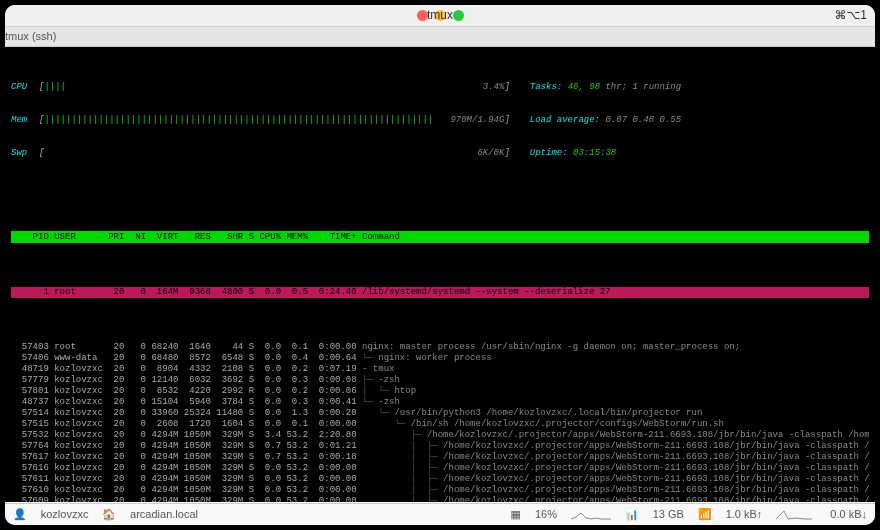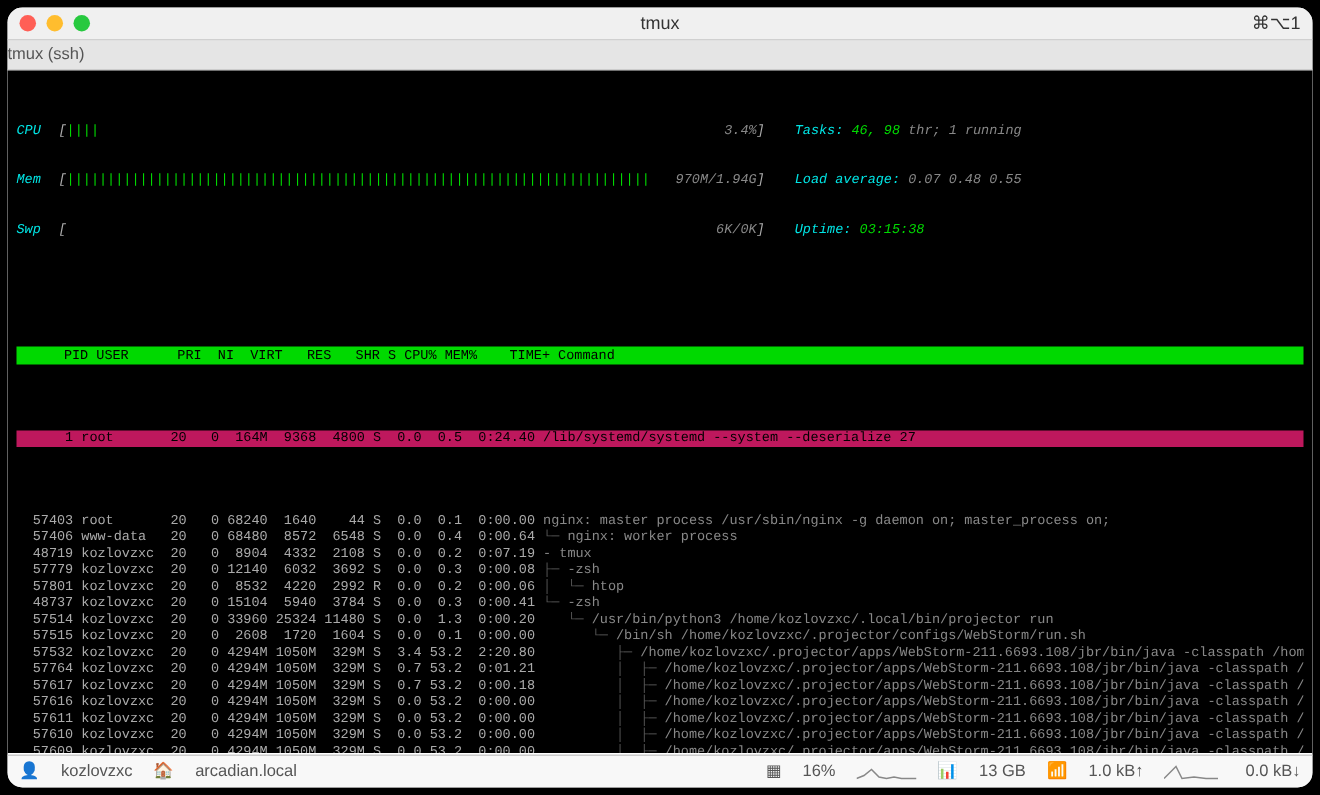--- a/index.html
+++ b/index.html
@@ -24,20 +24,21 @@
       position: relative;
     }
     .titlebar {
       height: 22px;
       background: #f0f0f0;
       display: flex;
       align-items: center;
       padding: 0 8px;
       position: relative;
       border-bottom: 1px solid #d0d0d0;
+      justify-content: center;
     }
     .traffic { display: flex; gap: 7px; }
     .tl { width: 11px; height: 11px; border-radius: 50%; }
     .red   { background:#ff5f56; }
     .yellow{ background:#ffbd2e; }
     .green { background:#27c93f; }
     .title-center{
       position:absolute; left:0; right:0; text-align:center;
       font-size:12px; color:#333; font-family:-apple-system,sans-serif;
     }
@@ -56,21 +57,20 @@
     } .green-t{ color:#00d900; }
     .meter-row{ display:flex;font-style:italic; }
     .meter-label{ color:#00e5e5; width:28px; }
     .meter-bar{ flex:0 0 390px; overflow:hidden; }
     .meter-val{ color:#888; width:70px; text-align:right; }
     .right-stats{ margin-left:20px; color:#888; }
     .right-stats .c{ color:#00e5e5;margin-top:24px; } .right-stats .g{ color:#00d900; }
     .hdr{
       background:#00d900; color:#000; height:12px; line-height:12px;
       margin-top:2px;
-      padding-left:10px;
     }
     .row{ height:11px; overflow:hidden; }
     .row.hi{ background:#be185d; color:#000; }
     .cmd{ color:#888; } .cmd.hi{ color:#000; }
     .tree{ color:#555; }
     .bottom{
       position:absolute; bottom:0; left:0; right:0; height:22px;
       background:#f8f8f8; border-top:1px solid #ccc;
       display:flex; align-items:center; padding:0 8px;
       font-family:-apple-system,sans-serif; font-size:11px; color:#555;

